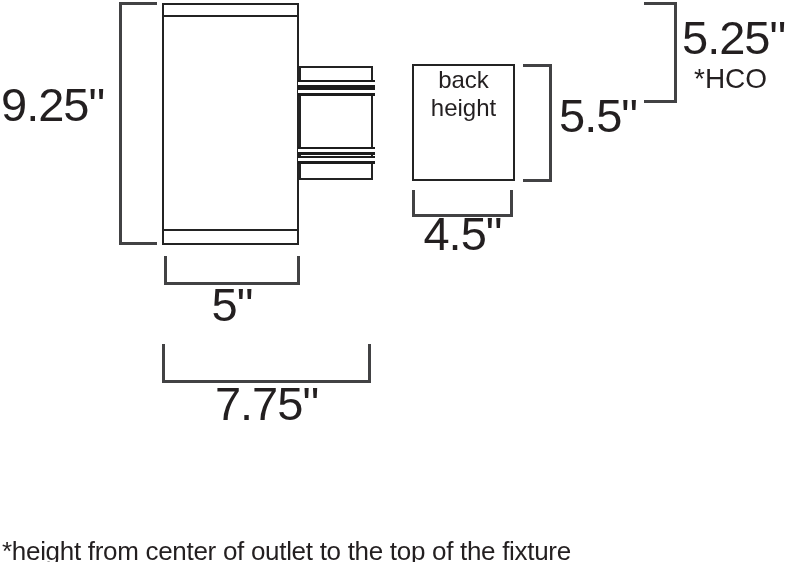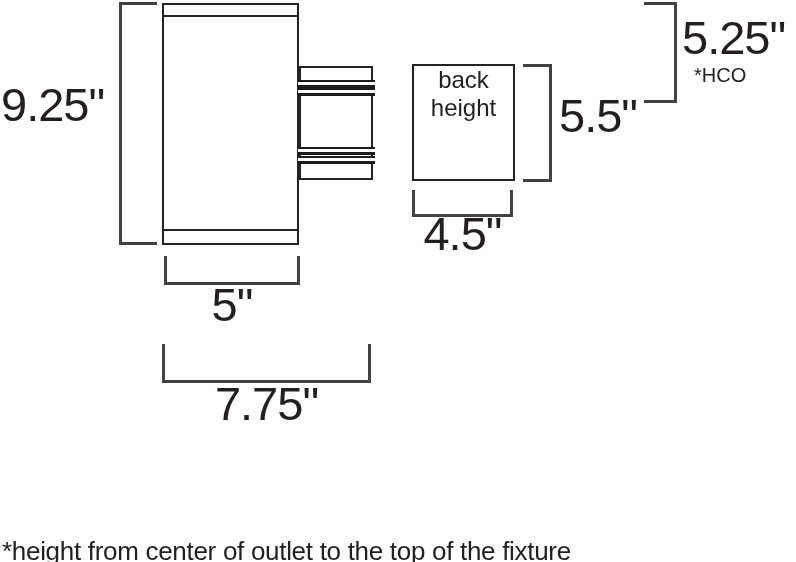--- a/index.html
+++ b/index.html
@@ -49,21 +49,21 @@
   #backplate {
     display: flex;
     align-items: flex-start;
     justify-content: center;
     text-align: center;
     font-size: 24px;
     line-height: 28px;
   }
 
   #hco-label {
-    font-size: 20px;
+    font-size: 28px;
     line-height: 1;
     letter-spacing: 0;
   }
 
   #footnote {
     font-size: 26px;
     line-height: 1.1;
     letter-spacing: -0.3px;
     white-space: nowrap;
   }

